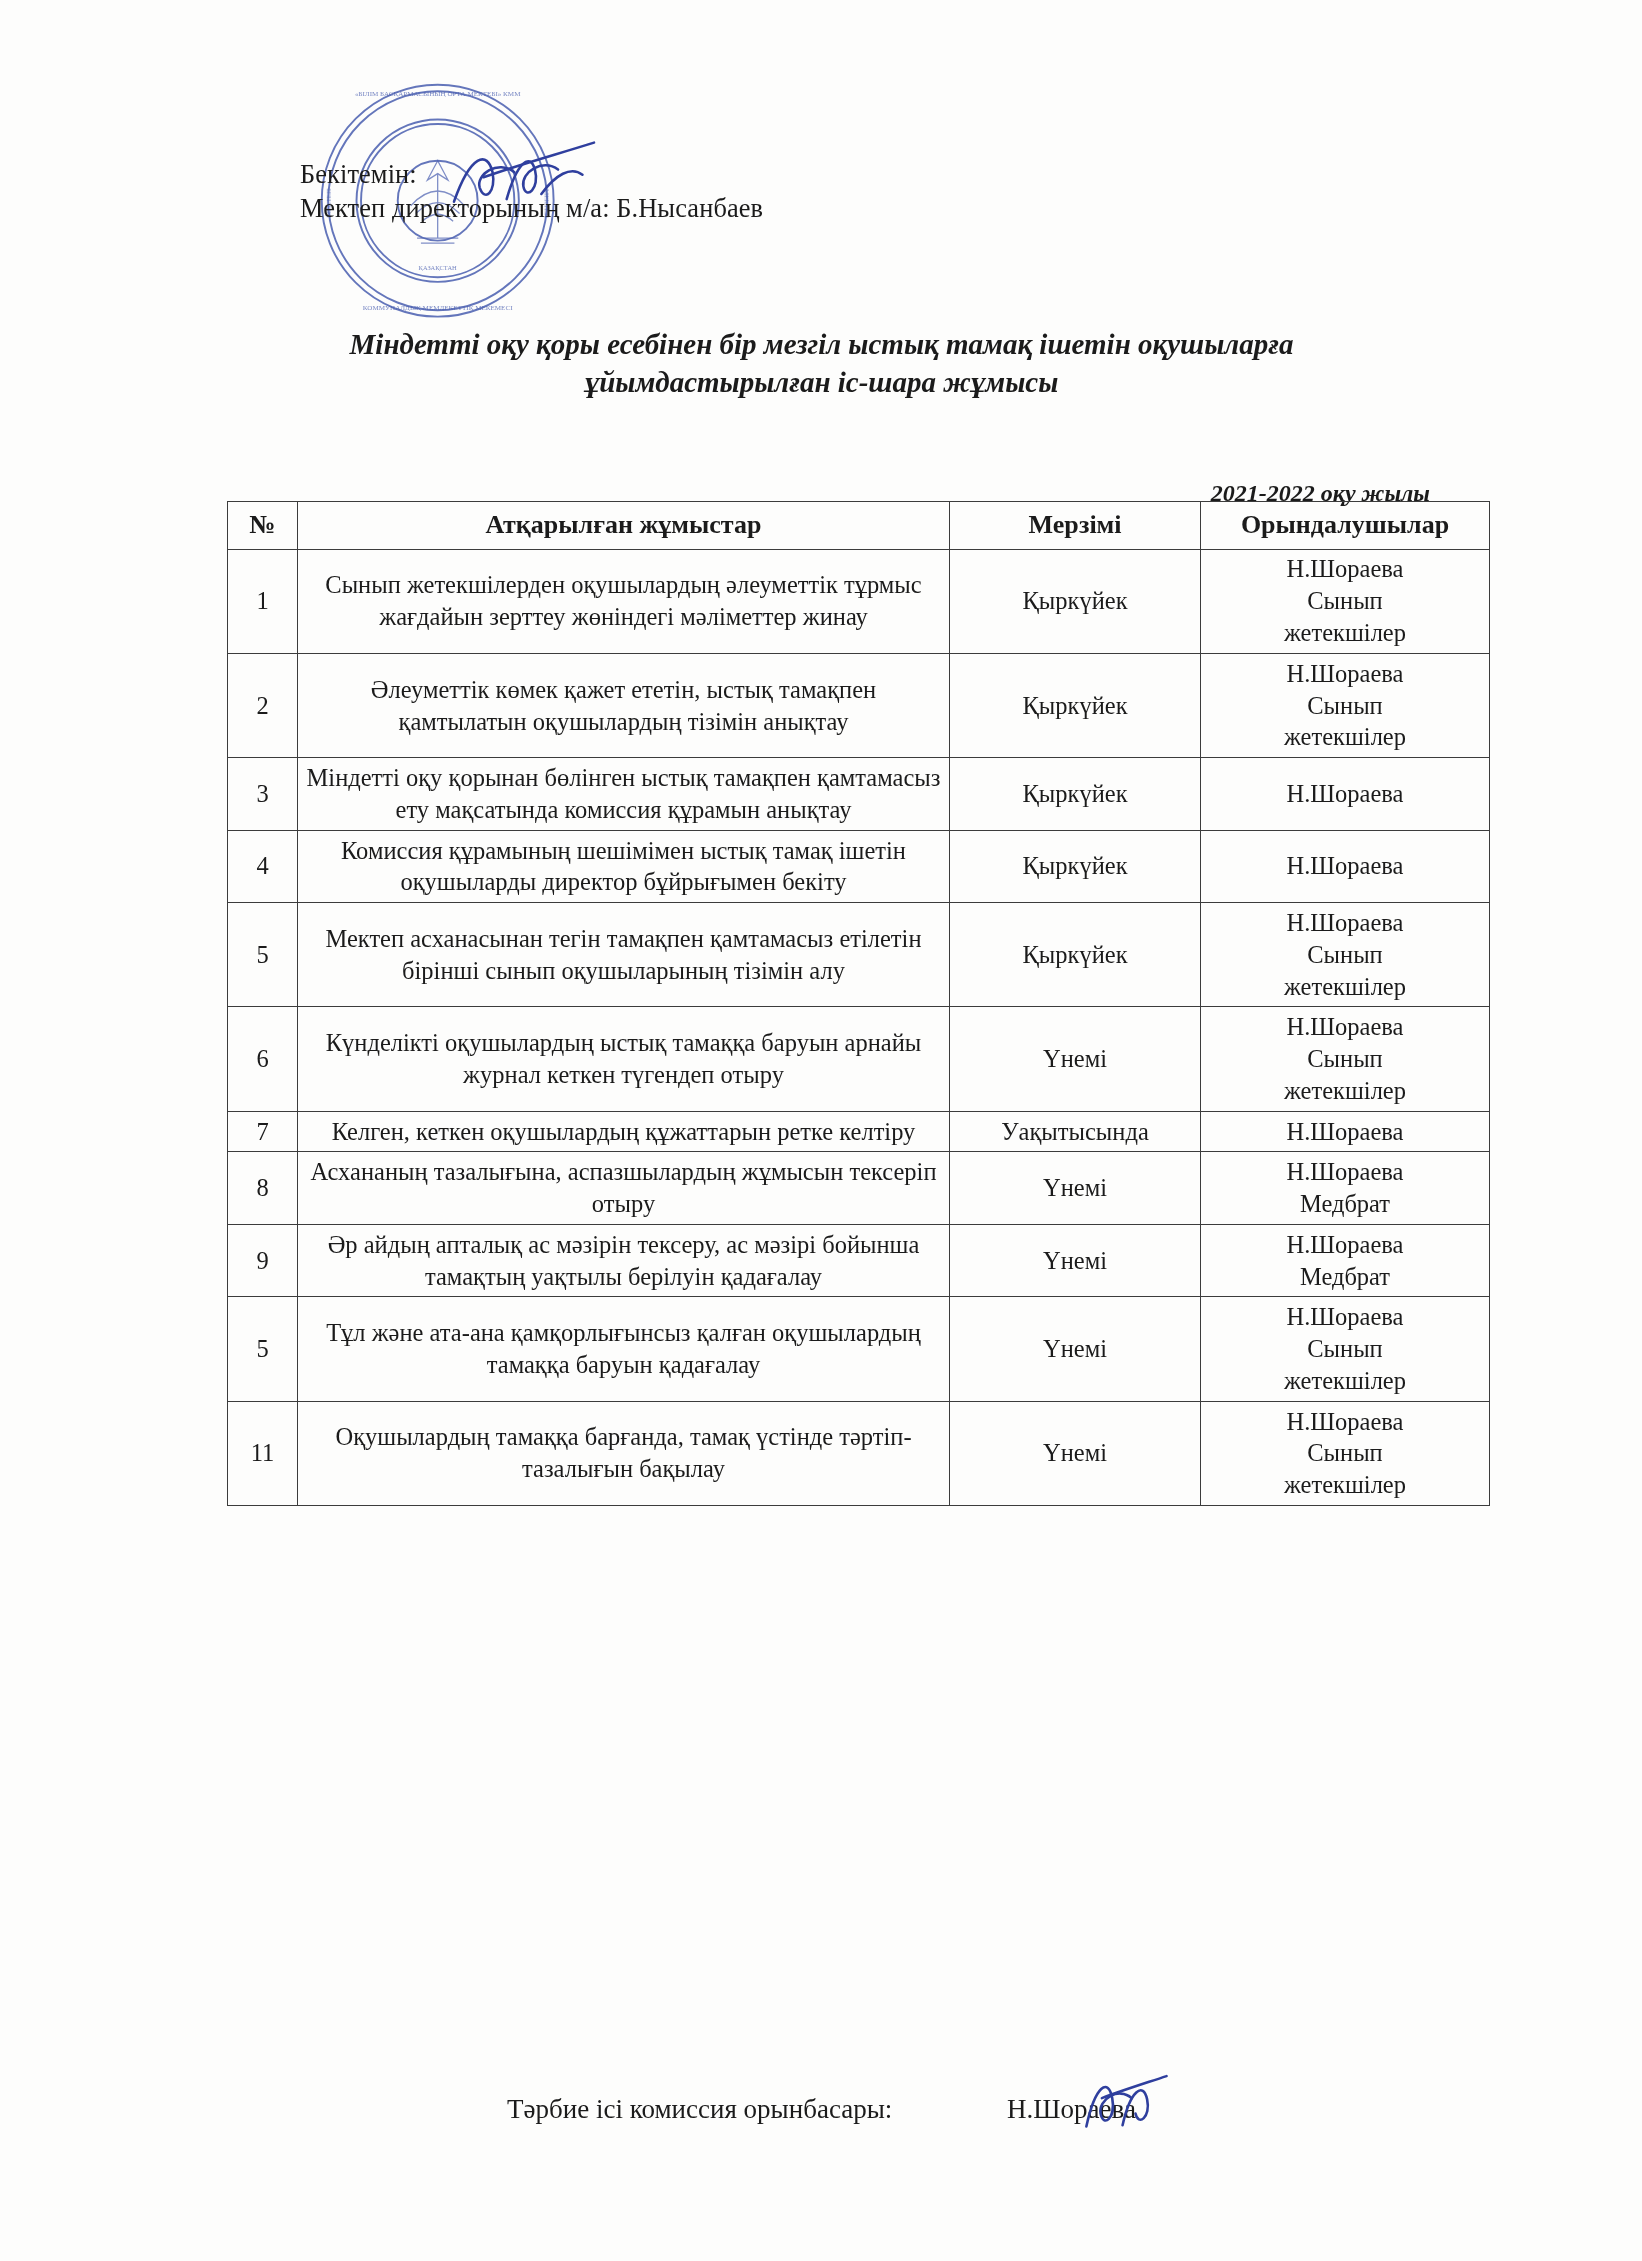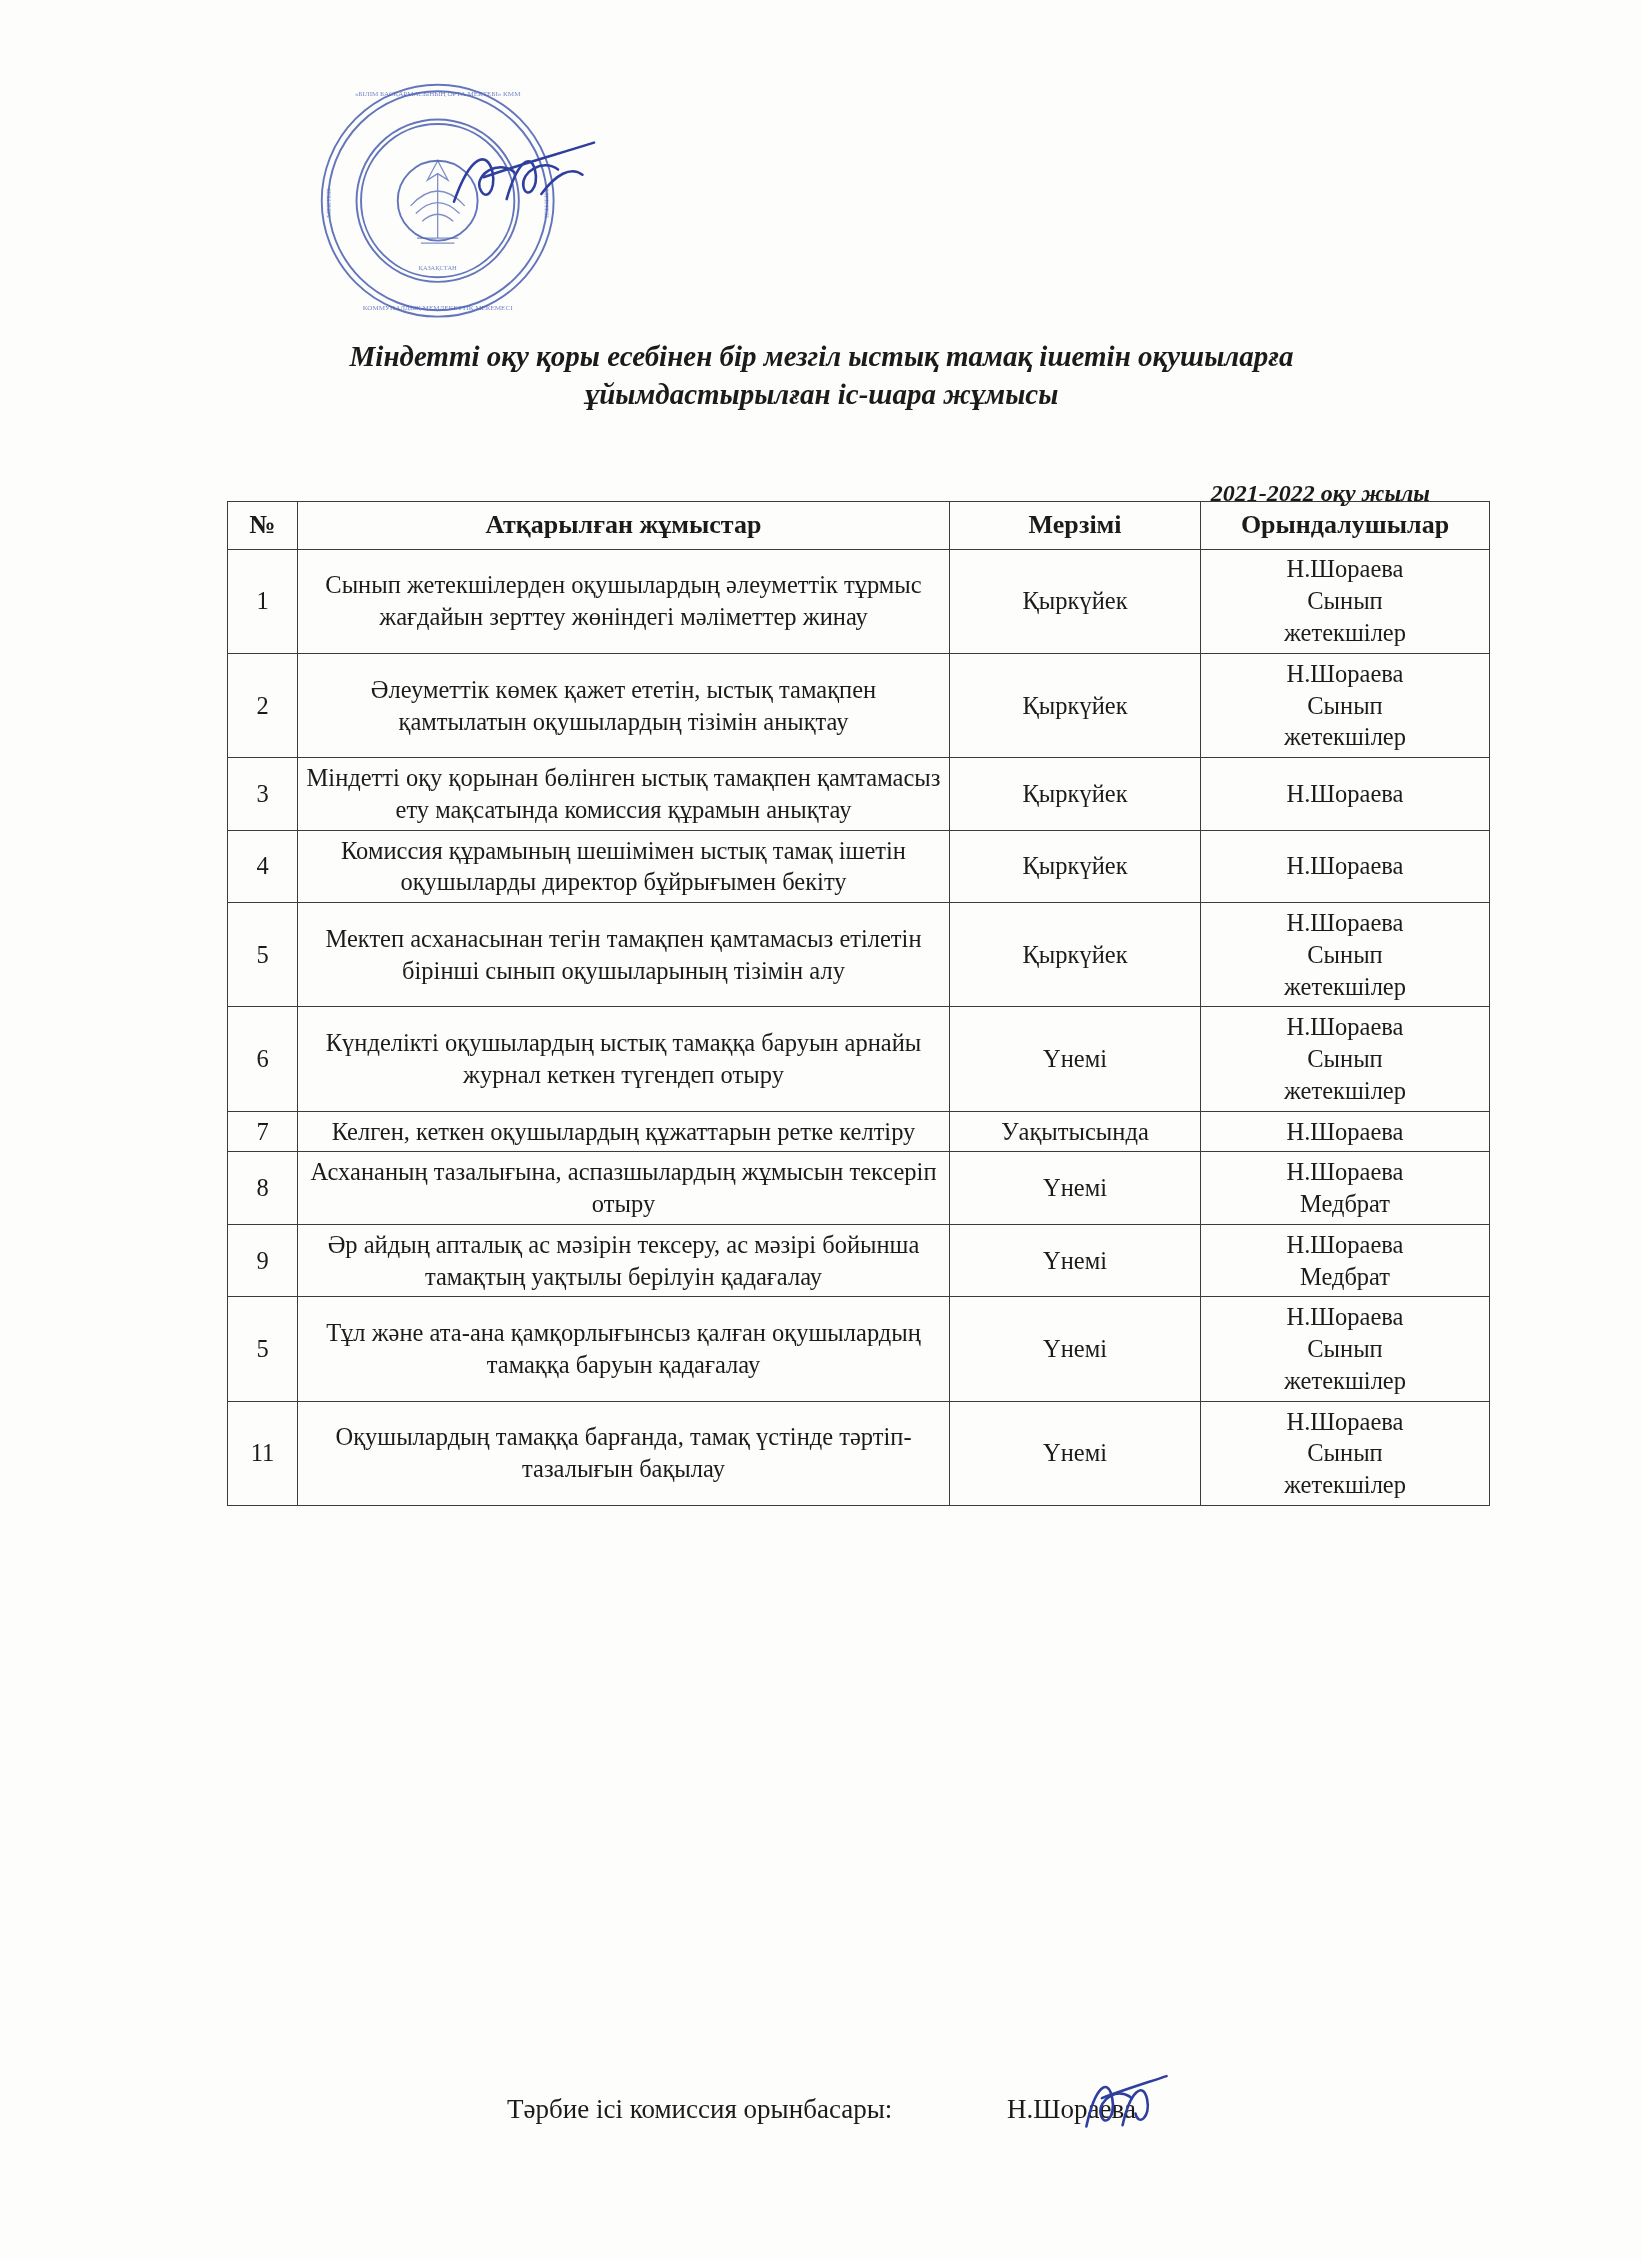--- a/index.html
+++ b/index.html
@@ -54,21 +54,21 @@
     width: 167px;
     height: 97px;
     pointer-events: none;
   }
 
   
   .doc-title {
     position: absolute;
     left: 50%;
     transform: translateX(-50%);
-    top: 337px;
+    top: 325px;
     width: 1108px;
     text-align: center;
     font-size: 29px;
     font-weight: bold;
     font-style: italic;
     line-height: 1.32;
   }
 
   
   .school-year {
@@ -180,20 +180,24 @@
     <svg width="167" height="97" viewBox="0 0 260 150" aria-hidden="true">
       <g class="ink" stroke-width="4" stroke-linecap="round">
         <path d="M14 108 C40 34, 66 28, 74 62 C80 92, 62 110, 54 86 C48 66, 82 42, 108 62"></path>
         <path d="M96 104 C112 48, 132 30, 140 58 C148 88, 126 106, 122 84 C118 62, 152 40, 176 58"></path>
         <path d="M60 70 C110 52, 168 36, 232 16"></path>
         <path d="M150 96 C172 66, 196 52, 214 66"></path>
       </g>
     </svg>
   </div>
 
+  <div class="approval">
+    <div class="line1">Бекітемін:</div>
+    <div class="line2">Мектеп директорының м/а: Б.Нысанбаев</div>
+  </div>
 
   <div class="doc-title">Міндетті оқу қоры есебінен бір мезгіл ыстық тамақ ішетін оқушыларға ұйымдастырылған іс-шара жұмысы</div>
 
   <div class="school-year">2021-2022 оқу жылы</div>
 
   <div class="tbl-wrap">
     <table class="main">
       <colgroup>
         <col class="c-no">
           <col class="c-work">

